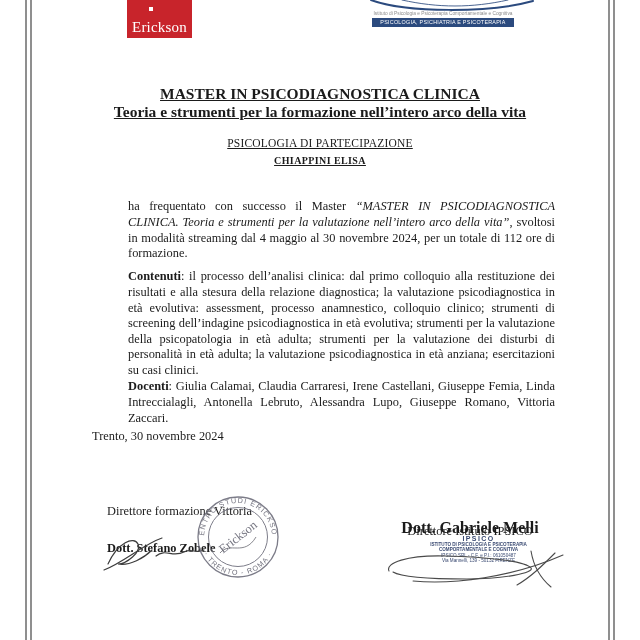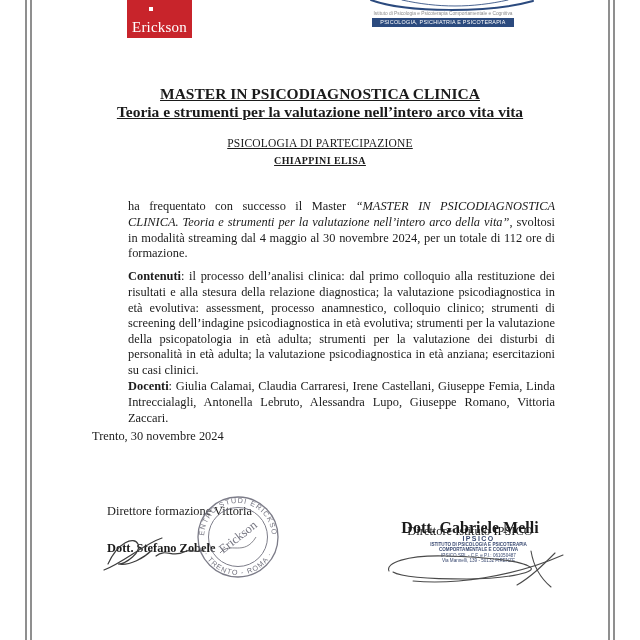--- a/index.html
+++ b/index.html
@@ -75,21 +75,21 @@
   </div>
 
   <svg class="svg-abs ipsico-swoosh" viewBox="0 0 168 12">
     <path d="M 3,0 C 38,13 122,13 165,1" fill="none" stroke="#2B4A7E" stroke-width="2" stroke-linecap="round"></path>
     <path d="M 34,0 C 70,8 104,8 140,0" fill="none" stroke="#2B4A7E" stroke-width="1" stroke-linecap="round" opacity="0.85"></path>
   </svg>
   <div class="ipsico-sub">Istituto di Psicologia e Psicoterapia Comportamentale e Cognitiva</div>
   <div class="ipsico-banner">PSICOLOGIA, PSICHIATRIA E PSICOTERAPIA</div>
 
   <div class="center-line title-line t1">MASTER IN PSICODIAGNOSTICA CLINICA</div>
-  <div class="center-line title-line t2">Teoria e strumenti per la valutazione nell’intero arco vita vita</div>
+  <div class="center-line title-line t2">Teoria e strumenti per la formazione nell’intero arco della vita</div>
   <div class="center-line attestation">PSICOLOGIA DI PARTECIPAZIONE</div>
   <div class="center-line recipient">CHIAPPINI ELISA</div>
 
   <p class="bodytext p-intro"><span>ha frequentato con successo il Master </span><span class="qtitle">“MASTER IN PSICODIAGNOSTICA CLINICA. Teoria e strumenti per la valutazione nell’intero arco della vita”</span><span>, svoltosi in modalità streaming dal 4 maggio al 30 novembre 2024, per un totale di 112 ore di formazione.</span></p>
 
   <p class="bodytext p-contents"><span class="lbl">Contenuti</span><span>: il processo dell’analisi clinica: dal primo colloquio alla restituzione dei risultati e alla stesura della relazione diagnostica; la valutazione psicodiagnostica in età evolutiva: assessment, processo anamnestico, colloquio clinico; strumenti di screening dell’indagine psicodiagnostica in età evolutiva; strumenti per la valutazione della psicopatologia in età adulta; strumenti per la valutazione dei disturbi di personalità in età adulta; la valutazione psicodiagnostica in età anziana; esercitazioni su casi clinici.</span></p>
 
   <p class="bodytext p-teachers"><span class="lbl">Docenti</span><span>: Giulia Calamai, Claudia Carraresi, Irene Castellani, Giuseppe Femia, Linda Intreccialagli, Antonella Lebruto, Alessandra Lupo, Giuseppe Romano, Vittoria Zaccari.</span></p>
 
   <div class="dateline">Trento, 30 novembre 2024</div>

